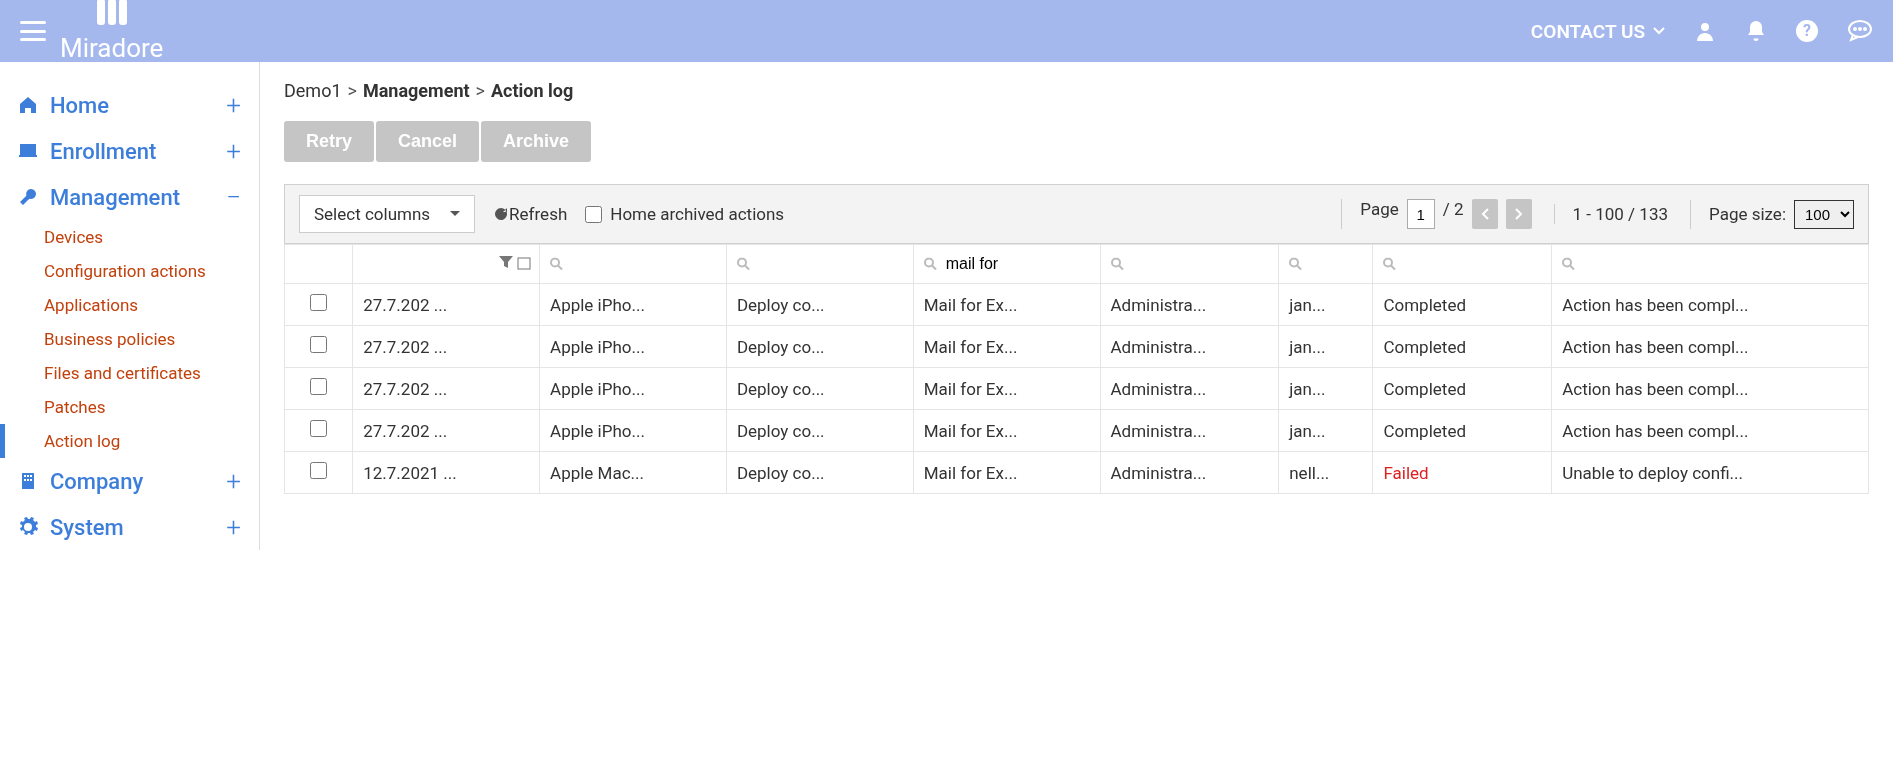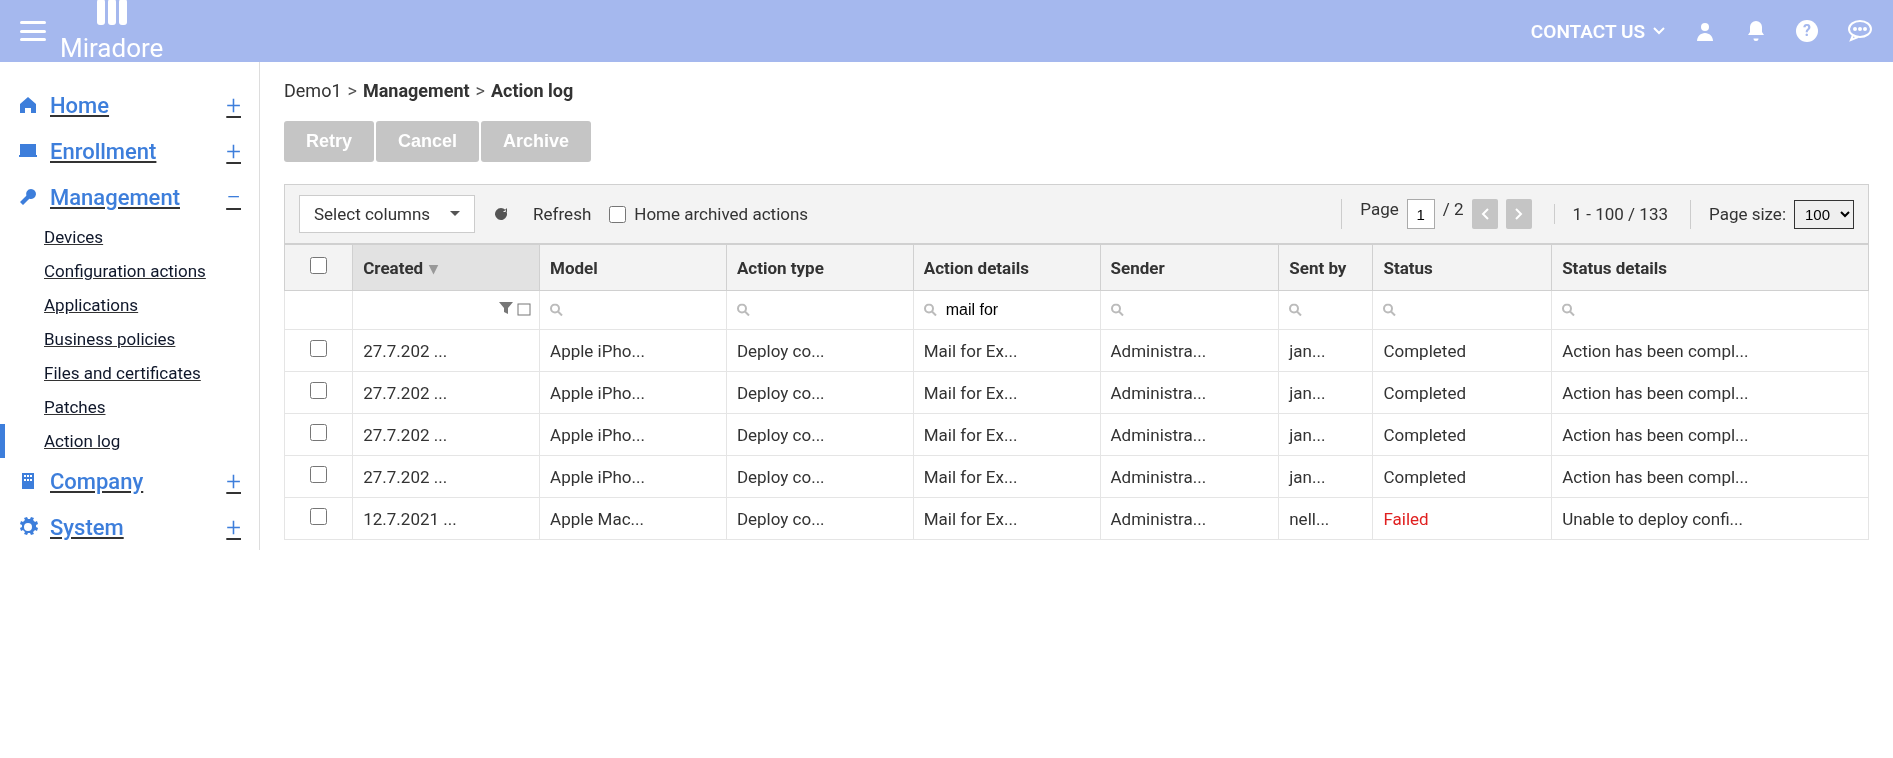--- a/index.html
+++ b/index.html
@@ -13,44 +13,44 @@
 .logo { display: flex; align-items: center; gap: 8px; flex-direction: column; }
 .logo-bars { display: flex; gap: 3px; }
 .logo-bars span { width: 8px; height: 26px; background: #fff; border-radius: 3px; }
 .logo-text { color: #fff; font-size: 26px; font-weight: 400; }
 .header-right { display: flex; align-items: center; gap: 28px; }
 .contact-us { color: #fff; font-size: 19px; font-weight: 600; display: flex; align-items: center; gap: 8px; cursor: pointer; }
 .icon-btn { color: #fff; cursor: pointer; display: flex; align-items: center; }
 
 
 .layout { display: flex; }
-.sidebar { width: 260px; border-right: 1px solid #ddd; padding-top: 20px; background: #fff; text-decoration: underline; }
+.sidebar { width: 260px; border-right: 1px solid #ddd; padding-top: 20px; background: #fff; }
 .sidebar-group { }
 .sidebar-top { display: flex; justify-content: space-between; align-items: center; padding: 8px 18px; cursor: pointer; }
 .sidebar-top-left { display: flex; align-items: center; gap: 12px; color: #3d7edb; font-size: 22px; font-weight: 500; }
 .sidebar-top svg { fill: #3d7edb; }
 .expand-icon { color: #3d7edb; font-size: 26px; font-weight: 300; cursor: pointer; }
 .sub-items { padding-left: 44px; }
-.sub-item { padding: 7px 0; font-size: 17px; color: #0f172a; cursor: pointer; }
+.sub-item { padding: 7px 0; font-size: 17px; color: #c2410c; cursor: pointer; }
 .sub-item.active { position: relative; }
 .sub-item.active::before { content: ""; position: absolute; left: -44px; top: 0; bottom: 0; width: 5px; background: #3d7edb; }
 
 
 .main { flex: 1; padding: 18px 24px 0 24px; background: #fff; }
 .breadcrumb { font-size: 18px; margin-bottom: 20px; display: flex; gap: 6px; align-items: center; }
 .breadcrumb .sep { color: #555; }
 .breadcrumb .bold { font-weight: 700; }
 .action-btns { display: flex; gap: 2px; margin-bottom: 22px; }
 .action-btn { background: #c5c5c5; color: #fff; border: none; padding: 10px 22px; font-size: 18px; font-weight: 600; border-radius: 3px; cursor: pointer; }
 
 
 .toolbar { border: 1px solid #d0d0d0; background: #f3f3f3; padding: 10px 14px; display: flex; align-items: center; justify-content: space-between; }
 .toolbar-left { display: flex; align-items: center; gap: 18px; }
 .select-cols { border: 1px solid #ccc; background: #fff; padding: 8px 14px; font-size: 17px; display: flex; align-items: center; gap: 20px; cursor: pointer; }
-.refresh { display: flex; align-items: center; gap: 24px; font-size: 17px; cursor: pointer; }
+.refresh { display: flex; align-items: center; gap: 0; font-size: 17px; cursor: pointer; }
 .archived-chk { display: flex; align-items: center; gap: 8px; font-size: 17px; cursor: pointer; }
 .archived-chk input { width: 17px; height: 17px; }
 .toolbar-right { display: flex; align-items: center; gap: 22px; font-size: 17px; }
 .page-group { display: flex; gap: 8px; border-left: 1px solid #ccc; padding-left: 18px; }
 .page-input { width: 28px; border: 1px solid #aaa; text-align: center; padding: 3px 2px; font-size: 15px; }
 .nav-btn { width: 26px; height: 30px; background: #c5c5c5; color: #fff; display: flex; align-items: center; justify-content: center; cursor: pointer; border-radius: 2px; }
 .page-count { border-left: 1px solid #ccc; padding-left: 18px; }
 .page-size { border-left: 1px solid #ccc; padding-left: 18px; display: flex; align-items: center; gap: 8px; }
 .page-size select { border: 1px solid #333; padding: 4px 6px; font-size: 15px; }
 
@@ -276,31 +276,20 @@
           <col class="col-created">
           <col class="col-model">
           <col class="col-action-type">
         <col class="col-action-details">
           <col class="col-sender">
           <col class="col-sentby">
           <col class="col-status">
           <col class="col-status-details">
       </colgroup>
       <thead>
-        <tr>
-          <th class="chk-cell"><input type="checkbox" style=""></th>
-          <th class="sorted"><span>Created</span><span class="sort-arrow">▾</span></th>
-          <th>Model</th>
-          <th>Action type</th>
-          <th>Action details</th>
-          <th>Sender</th>
-          <th>Sent by</th>
-          <th>Status</th>
-          <th>Status details</th>
-        </tr>
         <tr class="filter-row">
           <td></td>
           <td class="filter-icon-cell">
             <svg width="14" height="14" viewBox="0 0 14 14" fill="#777" style="position:static">
                 <path d="M0 0h14l-5 6v6l-4-2V6z"></path>
               </svg>
             <svg width="14" height="14" viewBox="0 0 14 14" fill="#777" style="position:static">
                 <rect x="1" y="2" width="12" height="11" stroke="#777" fill="none"></rect>
                 <path d="M1 5h12"></path>
               </svg>

